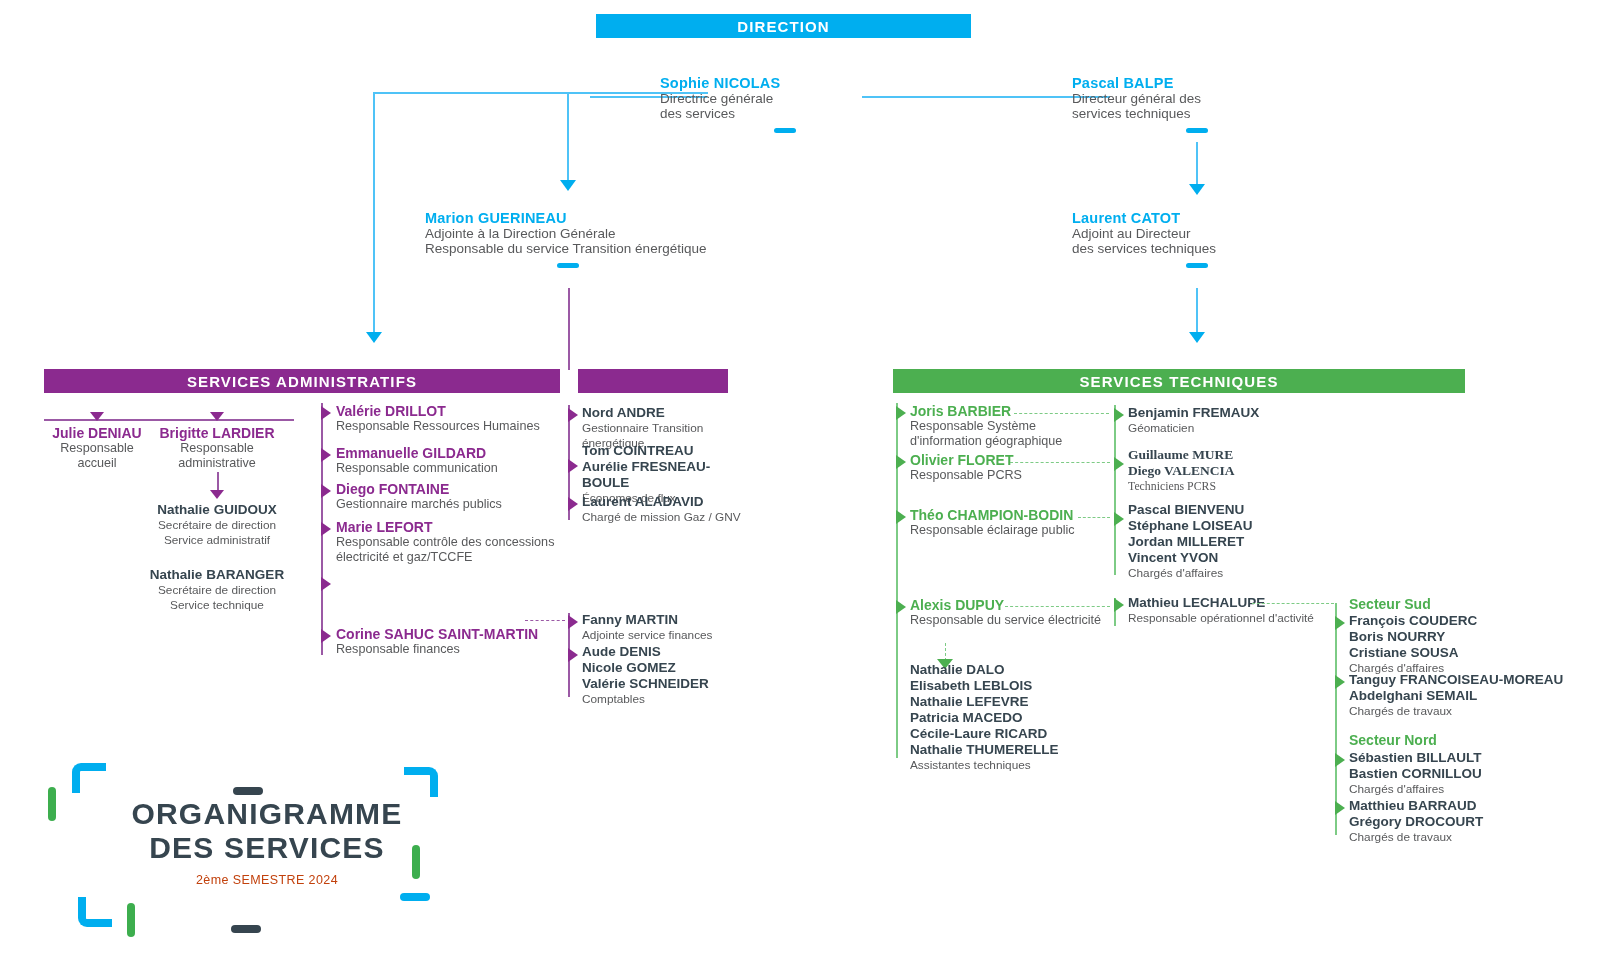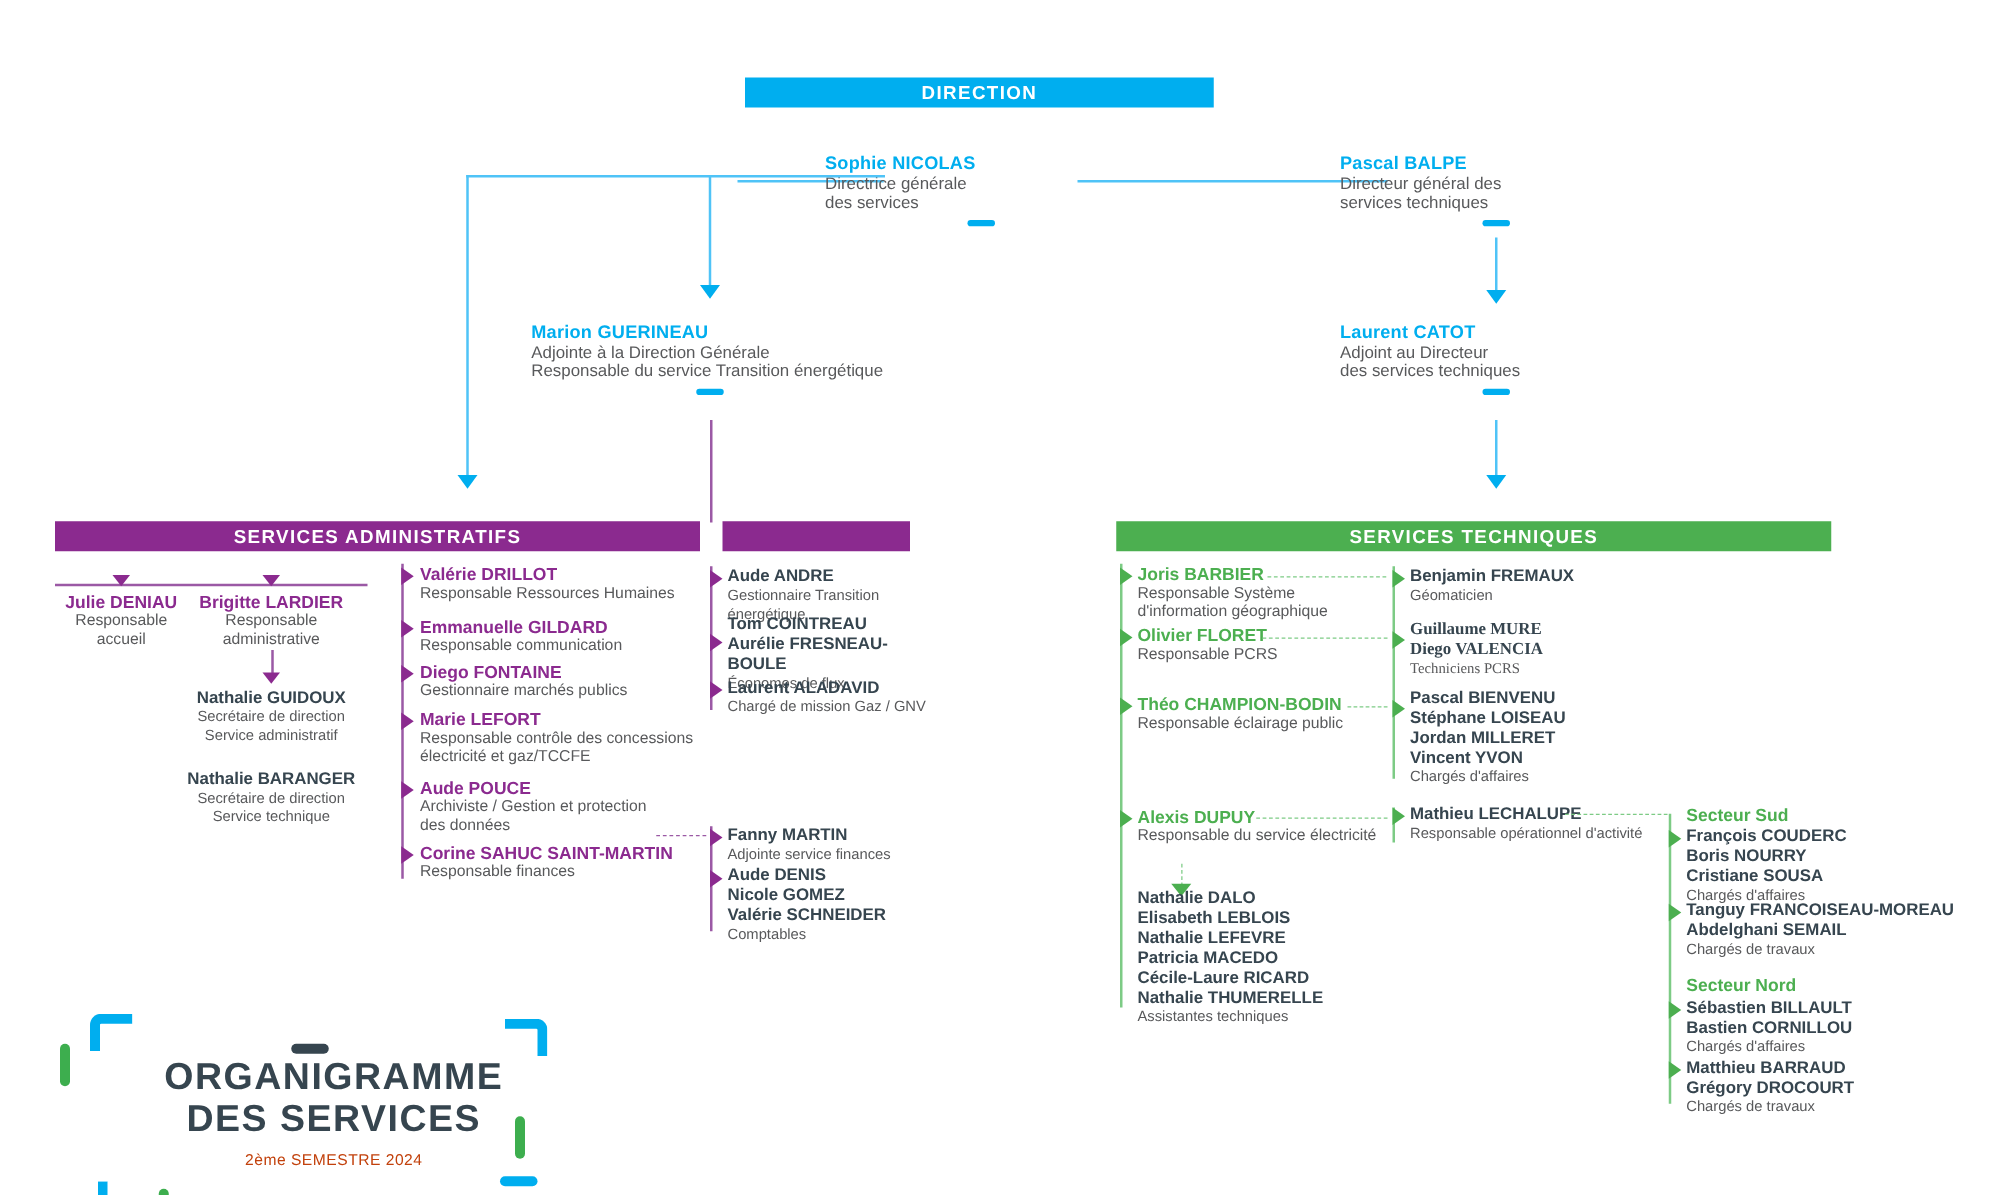--- a/index.html
+++ b/index.html
@@ -3,21 +3,21 @@
 <meta charset="utf-8">
 <style>
   * { box-sizing: border-box; margin: 0; padding: 0; }
   body {
     width: 1598px; height: 956px;
     background: #ffffff;
     font-family: "Liberation Sans", sans-serif;
     position: relative;
     overflow: hidden;
   }
-  .canvas { position: absolute; inset: 0; margin-top: 48px; }
+  .canvas { position: absolute; inset: 0; }
 
   
   .bar {
     position: absolute;
     height: 24px;
     display: flex; align-items: center; justify-content: center;
     color: #fff;
     font-weight: bold;
     letter-spacing: 1.1px;
     font-size: 15px;
@@ -216,37 +216,32 @@
   </div>
 
   <div class="arrow-right purple-a" style="left:321px; top:522px;"></div>
   <div class="entry lead" style="left:336px; top:519px; width:250px;">
     <div class="pname">Marie LEFORT</div>
     <div class="prole" style="white-space:pre-line;">Responsable contrôle des concessions
 électricité et gaz/TCCFE</div>
   </div>
 
   <div class="arrow-right purple-a" style="left:321px; top:577px;"></div>
-  <div class="entry lead" style="left:336px; top:574px; width:250px;">
-    <div class="pname">Aude POUCE</div>
-    <div class="prole" style="white-space:pre-line;">Archiviste / Gestion et protection
-des données</div>
-  </div>
 
   <div class="arrow-right purple-a" style="left:321px; top:629px;"></div>
   <div class="entry lead" style="left:336px; top:626px; width:260px;">
     <div class="pname">Corine SAHUC SAINT-MARTIN</div>
     <div class="prole" style="white-space:pre-line;">Responsable finances</div>
   </div>
 
   <div class="vline purple-l" style="left:568px; top:405px; height:115px;"></div>
 
   <div class="arrow-right purple-a" style="left:568px; top:408px;"></div>
   <div class="entry dark" style="left:582px; top:405px; width:175px;">
-    <div class="pname">Aude ANDRE</div>
+    <div class="pname">Nord ANDRE</div>
     <div class="prole" style="white-space:pre-line; font-size:11.8px;">Gestionnaire Transition énergétique</div>
   </div>
 
   <div class="arrow-right purple-a" style="left:568px; top:459px;"></div>
   <div class="entry dark" style="left:582px; top:443px; width:175px;">
     <div class="pname" style="white-space:pre-line;">Tom COINTREAU
 Aurélie FRESNEAU-BOULE</div>
     <div class="prole" style="white-space:pre-line; font-size:11.8px;">Économes de flux</div>
   </div>
 

